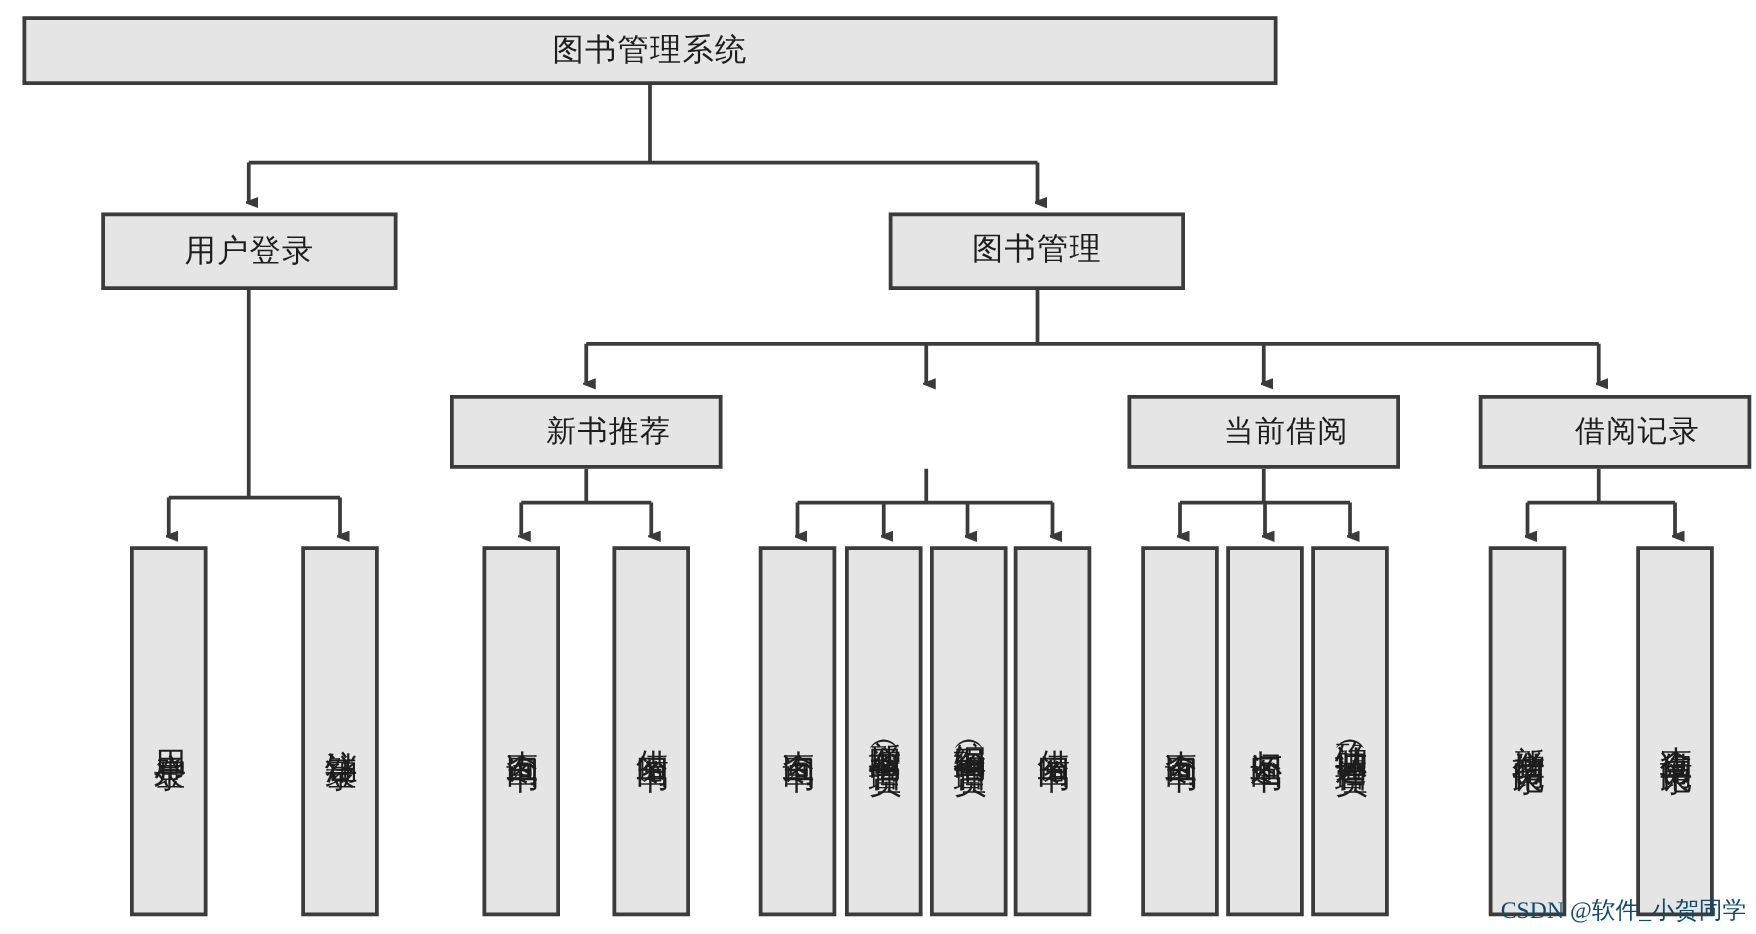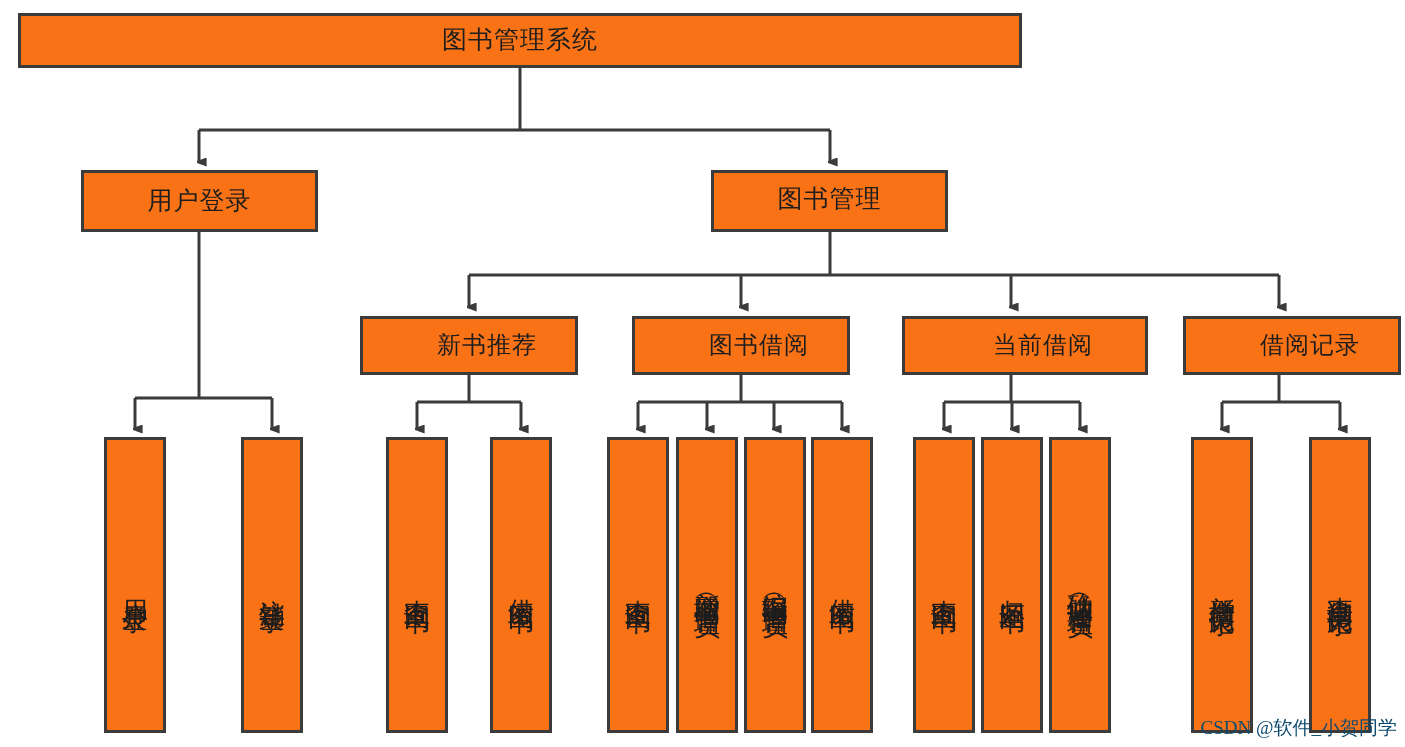--- a/index.html
+++ b/index.html
@@ -23,21 +23,21 @@
     left: 0;
     top: 0;
     width: 1405px;
     height: 747px;
     pointer-events: none;
   }
   .node {
     position: absolute;
     box-sizing: border-box;
     border: 3px solid #3b3b3b;
-    background: #f97316;
+    background: #e5e5e5;
     display: flex;
     align-items: center;
     justify-content: center;
     text-align: center;
     z-index: 2;
   }
   .node .label {
     display: block;
     line-height: 1.05;
     letter-spacing: 1px;
@@ -134,24 +134,21 @@
   <div class="node lvl2" style="left:81px; top:170px; width:237px; height:62px;">
     <span class="label">用户登录</span>
   </div>
   <div class="node lvl2" style="left:711px; top:170px; width:237px; height:62px;font-family:Liberation Mono, monospace;">
     <span class="label">图书管理</span>
   </div>
 
   <div class="node lvl3" style="left:360px; top:316px; width:218px; height:59px;">
     <span class="label">新书推荐</span>
   </div>
-  <div class="node lvl3" style="left:632px; top:316px; width:218px; height:59px;">
-    <span class="label">图书借阅</span>
-  </div>
-  <div class="node lvl3" style="left:902px; top:316px; width:246px; height:59px;">
+  <div class="node lvl3" style="left:902px; top:316px; width:218px; height:59px;">
     <span class="label">当前借阅</span>
   </div>
   <div class="node lvl3" style="left:1183px; top:316px; width:218px; height:59px;">
     <span class="label">借阅记录</span>
   </div>
 
   <div class="node leaf" style="left:104px; top:437px; width:62px; height:296px;">
     <span class="label">用户登录</span>
   </div>
   <div class="node leaf" style="left:241px; top:437px; width:62px; height:296px;">

